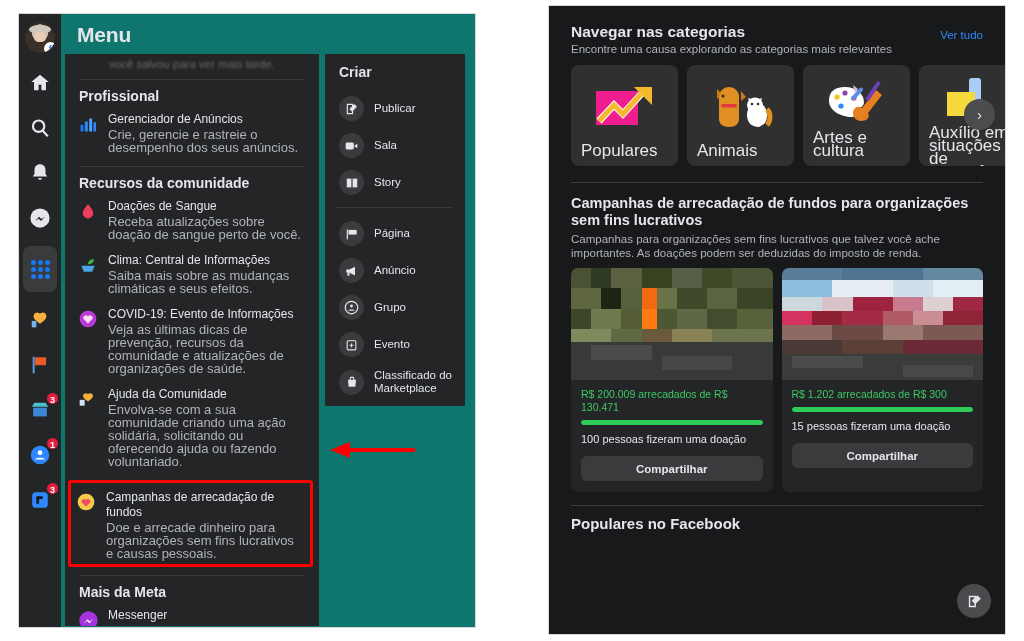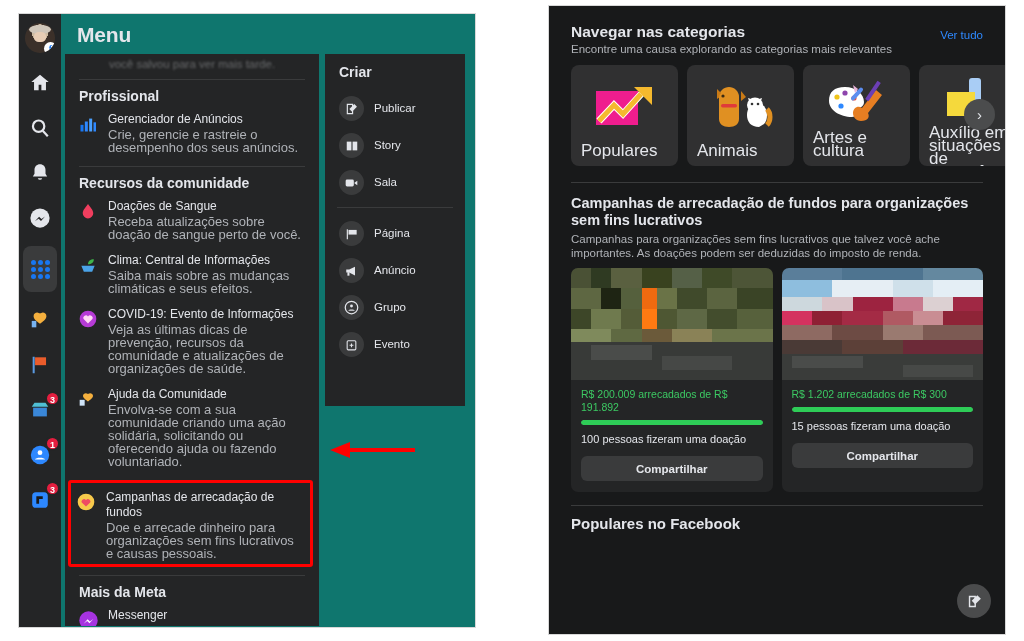--- a/index.html
+++ b/index.html
@@ -371,36 +371,36 @@
               <svg width="14" height="14" viewBox="0 0 24 24" fill="none" stroke="#e4e6eb" stroke-width="2">
                 <path d="M4 4h9v16H4z"></path>
                   <path d="M16 3.5 20.5 8 12 16.5 7.5 12z" fill="#e4e6eb" stroke="none"></path>
               </svg>
             </span>
             <span class="crow-t">Publicar</span>
           </div>
 
           <div class="crow">
             <span class="crow-ic">
+              <svg width="15" height="14" viewBox="0 0 24 24" fill="#e4e6eb">
+                <rect x="2" y="6" width="14" height="12" rx="2.5"></rect>
+                <path d="M17 11.5 22 8v8l-5-3.5z"></path>
+              </svg>
+            </span>
+            <span class="crow-t">Sala</span>
+          </div>
+
+          <div class="crow">
+            <span class="crow-ic">
               <svg width="14" height="14" viewBox="0 0 24 24" fill="#e4e6eb">
                 <path d="M3 4.5h8v15H3z"></path>
                   <path d="M13 4.5h8v15h-8z"></path>
               </svg>
             </span>
             <span class="crow-t">Story</span>
-          </div>
-
-          <div class="crow">
-            <span class="crow-ic">
-              <svg width="15" height="14" viewBox="0 0 24 24" fill="#e4e6eb">
-                <rect x="2" y="6" width="14" height="12" rx="2.5"></rect>
-                <path d="M17 11.5 22 8v8l-5-3.5z"></path>
-              </svg>
-            </span>
-            <span class="crow-t">Sala</span>
           </div>
 
           <div class="csep"></div>
 
           <div class="crow">
             <span class="crow-ic">
               <svg width="14" height="14" viewBox="0 0 24 24" fill="#e4e6eb">
                 <rect x="3" y="4" width="2" height="17"></rect>
                   <path d="M6 5h14v8H6z"></path>
               </svg>
@@ -432,20 +432,29 @@
           <div class="crow">
             <span class="crow-ic">
               <svg width="13" height="14" viewBox="0 0 24 24" fill="none" stroke="#e4e6eb" stroke-width="2">
                 <rect x="4" y="4" width="16" height="17" rx="2"></rect>
                   <path d="M12 9v7M8.5 12.5h7"></path>
               </svg>
             </span>
             <span class="crow-t">Evento</span>
           </div>
 
+          <div class="crow">
+            <span class="crow-ic">
+              <svg width="14" height="14" viewBox="0 0 24 24" fill="#e4e6eb">
+                <path d="M5 8h14l-1.3 12H6.3z"></path>
+                <path d="M9 8V6.5a3 3 0 0 1 6 0V8" fill="none" stroke="#e4e6eb" stroke-width="2"></path>
+              </svg>
+            </span>
+            <span class="crow-t">Classificado do Marketplace</span>
+          </div>
         </div>
       </div>
     </div>
   </div>
 
   <svg class="red-arrow" viewBox="0 0 100 18">
     <line x1="99" y1="9" x2="26" y2="9" stroke="#ff0000" stroke-width="4"></line>
     <polygon points="14,9 34,1 34,17" fill="#ff0000"></polygon>
   </svg>
 
@@ -563,21 +572,21 @@
                 <rect x="7" y="6" width="3" height="1.3" fill="#6b5a3a"></rect>
                   <rect x="10" y="6" width="4" height="1.3" fill="#8a8257"></rect>
                 <rect x="14" y="6" width="6" height="1.3" fill="#6b744a"></rect>
                 <rect x="0" y="7.3" width="20" height="3.7" fill="#383a38"></rect>
                 <rect x="2" y="7.6" width="6" height="1.4" fill="#4a4c4a"></rect>
                 <rect x="9" y="8.6" width="7" height="1.4" fill="#464846"></rect>
               </g>
             </svg>
           </div>
           <div class="camp-body">
-            <div class="camp-amt">R$ 200.009 arrecadados de R$ 191.892</div>
+            <div class="camp-amt">R$ 200.009 arrecadados de R$ 130.471</div>
             <div class="pbar">
                 <i style="width:100%"></i>
               </div>
             <div class="camp-meta">100 pessoas fizeram uma doação</div>
             <div class="share-btn">Compartilhar</div>
           </div>
         </div>
 
         <div class="camp-card">
           <div class="camp-img">

